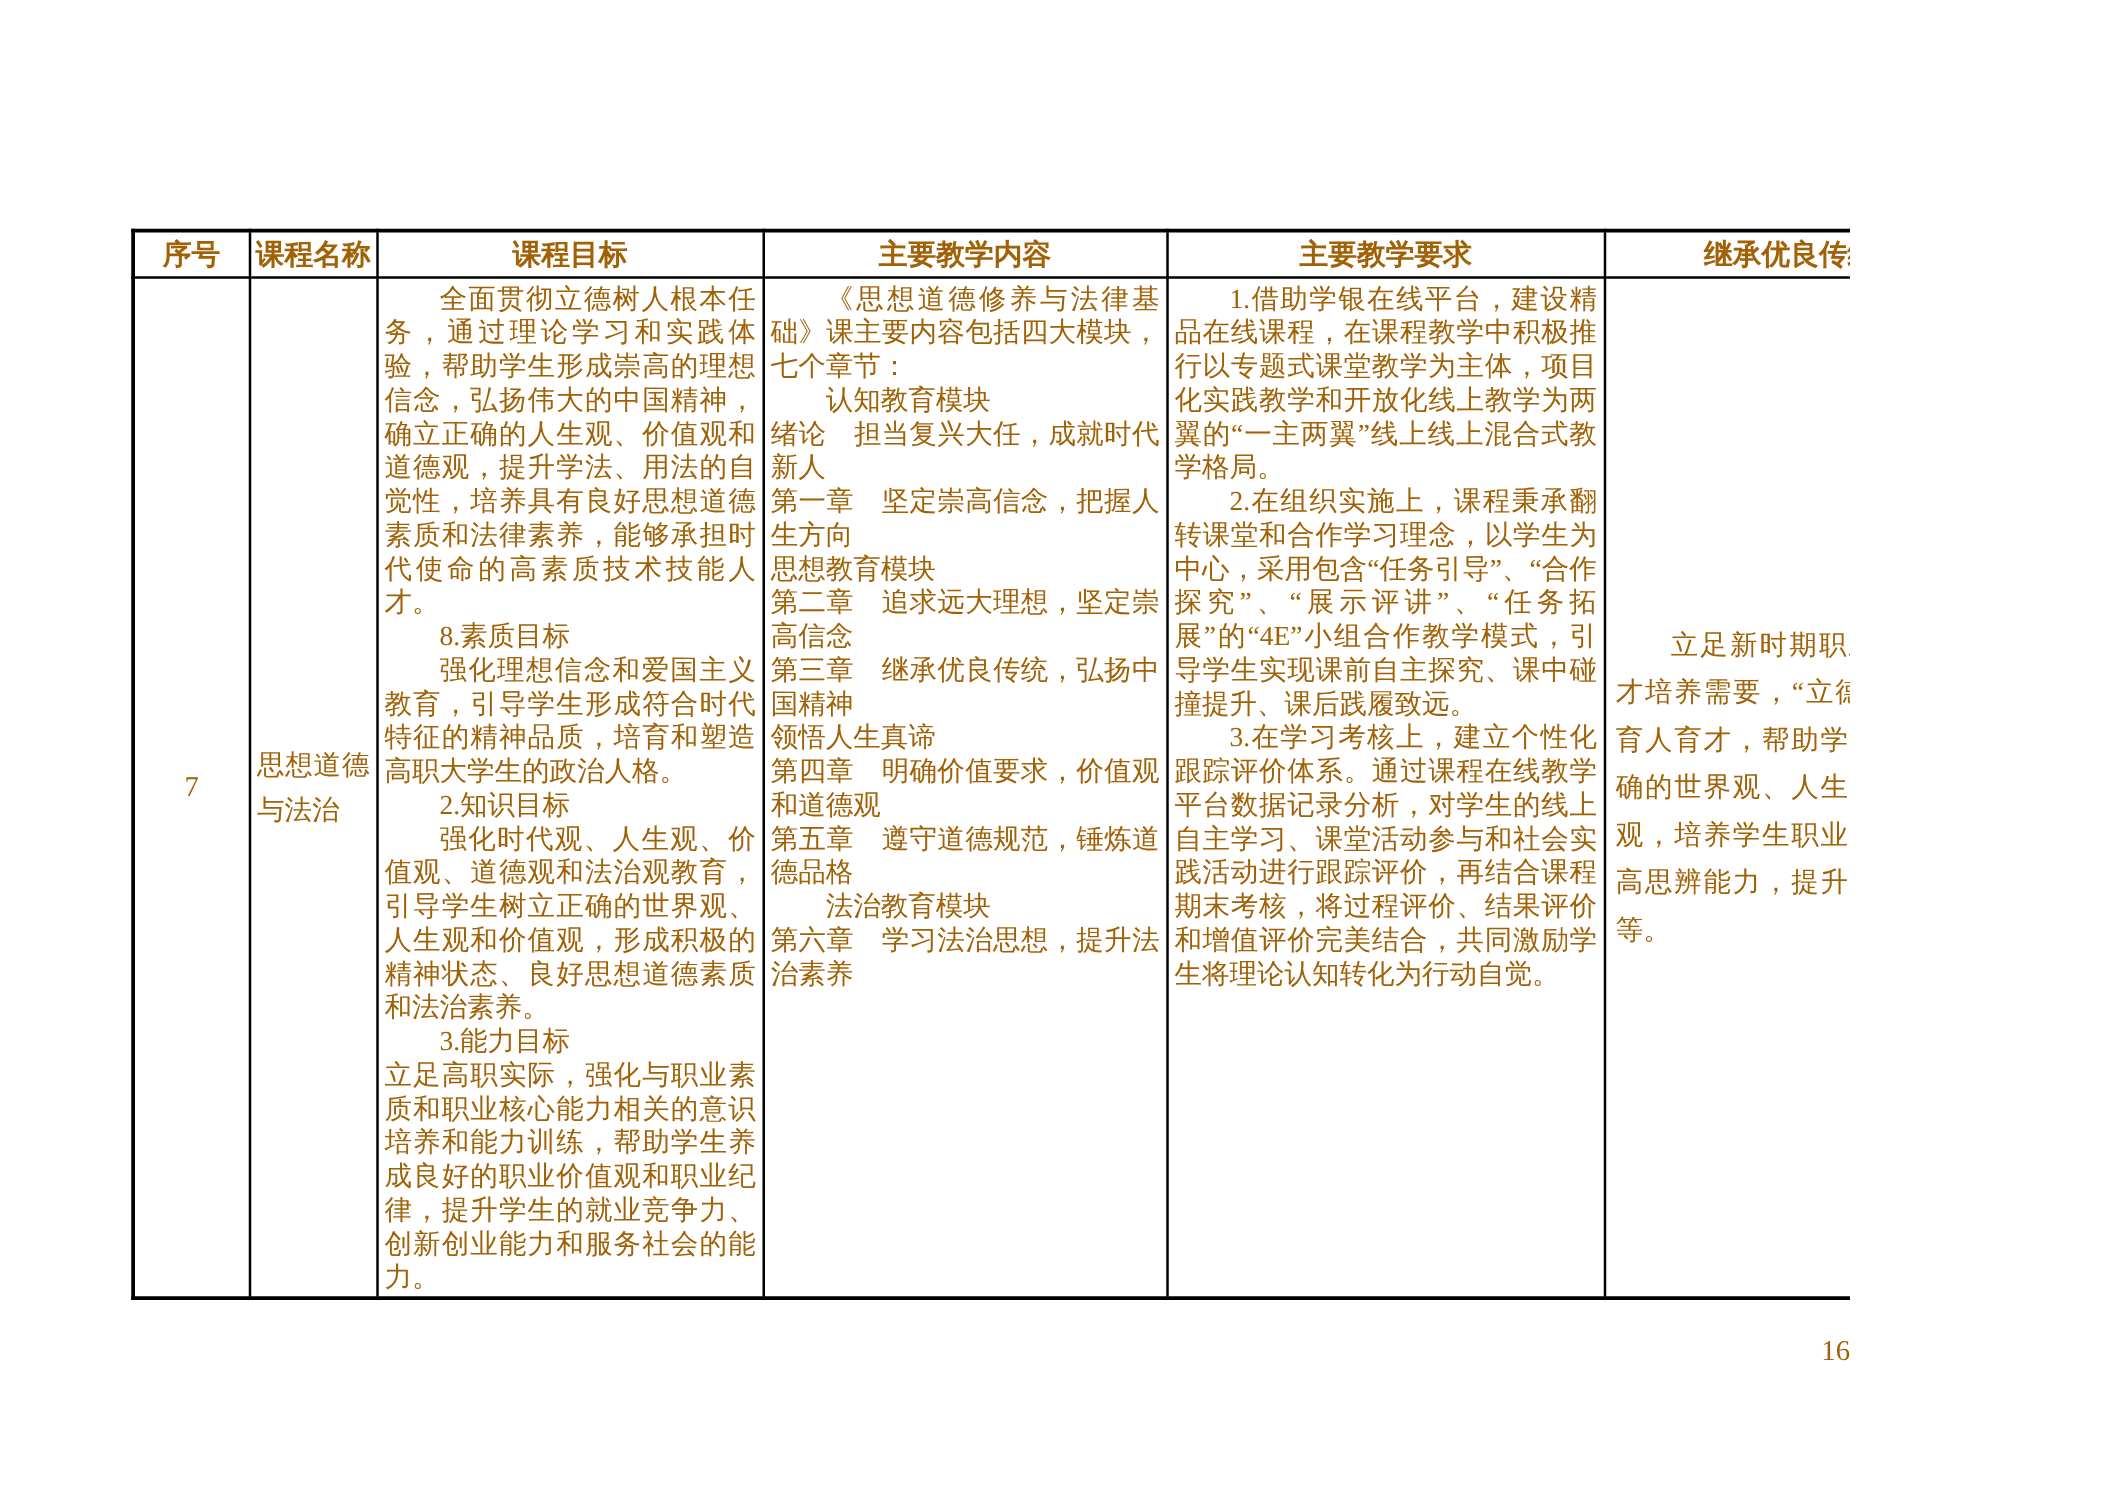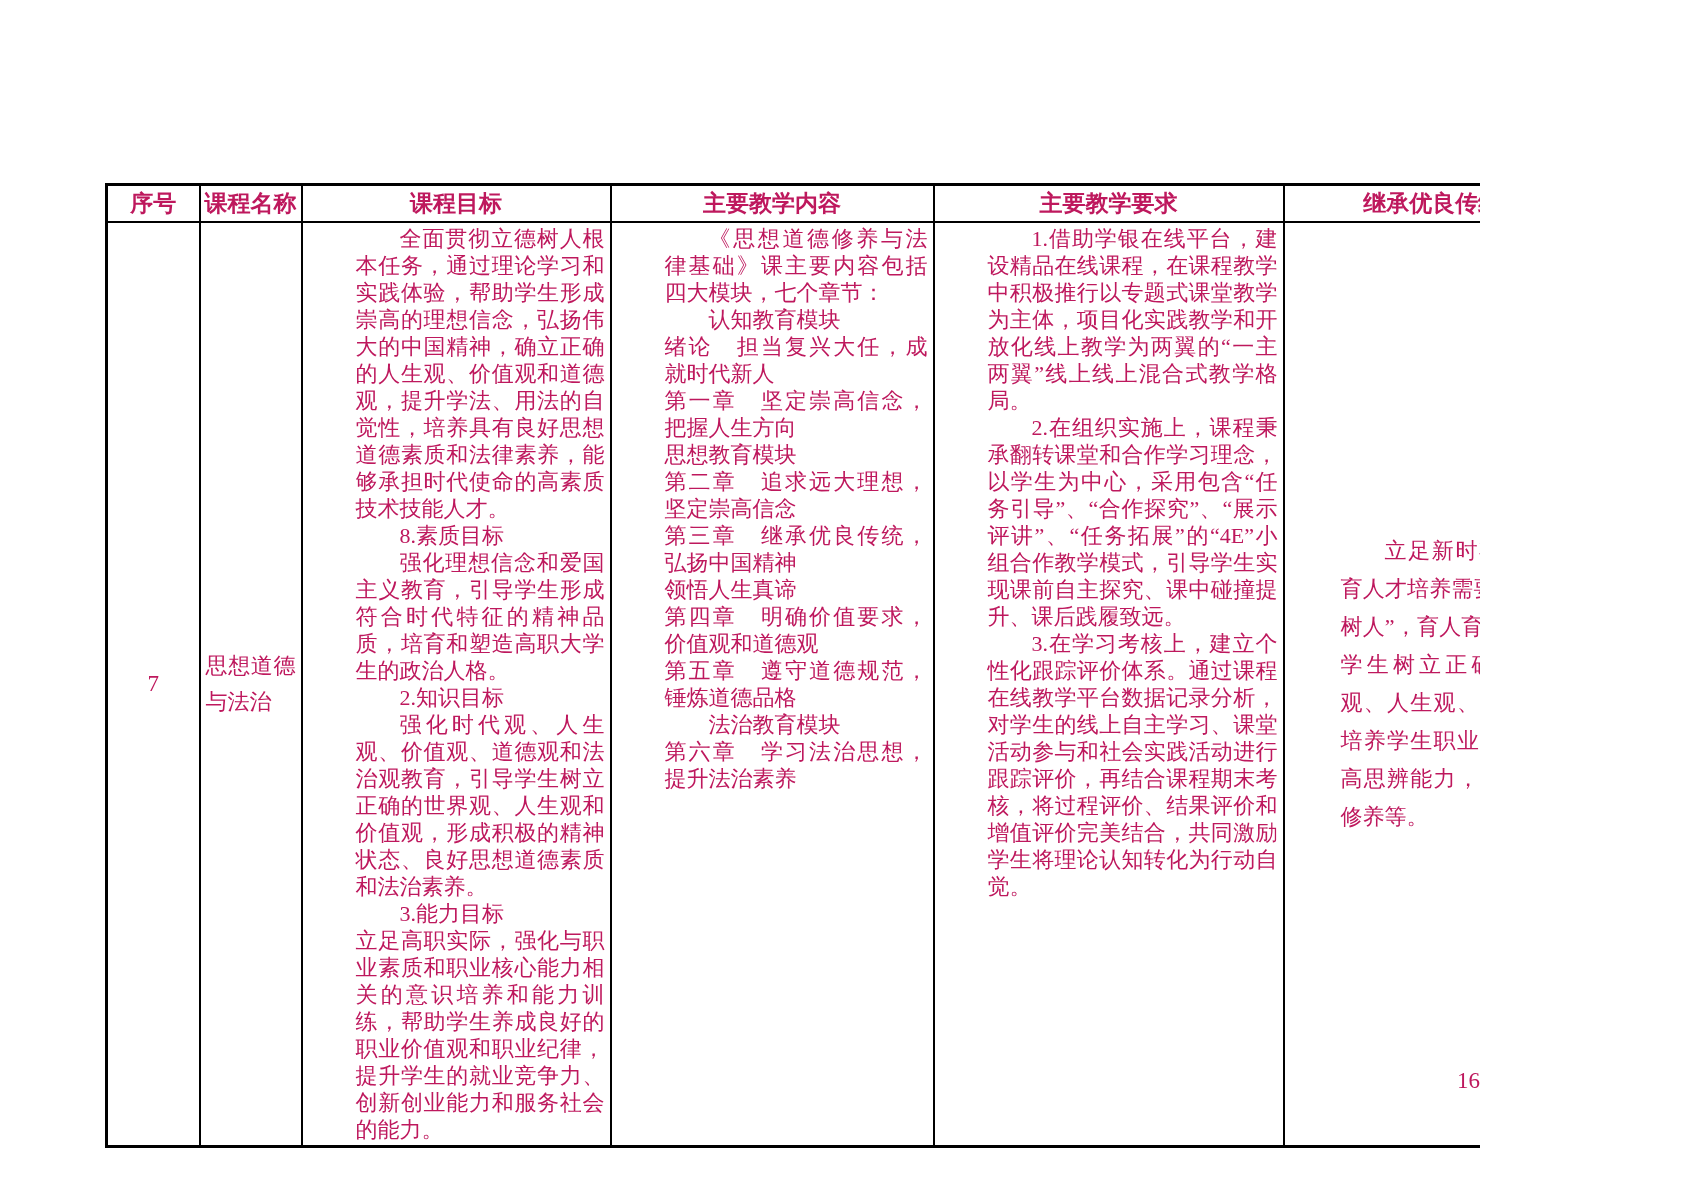--- a/index.html
+++ b/index.html
@@ -2,21 +2,21 @@
 <html><head>
 <meta charset="utf-8">
 <style>
   * { margin: 0; padding: 0; box-sizing: border-box; }
   html, body { background: #ffffff; }
   .page {
     position: relative;
     width: 1480px;
     height: 1191px;
     background: #ffffff;
-    color: #be185d;
+    color: #a16207;
     font-family: "Liberation Serif", "DejaVu Serif", serif;
     overflow: hidden;
   }
   table.course-table {
     position: absolute;
     left: 105px;
     top: 183px;
     width: 1475px;
     height: 800px;
     border-collapse: collapse;
@@ -53,21 +53,20 @@
     padding: 2px 5px;
   }
   td.cell-ideology {
     vertical-align: middle;
     padding: 2px 8px;
   }
   .para {
     text-align: justify;
     line-height: 27px;
     font-size: 22px;
-    margin-left: 48px;
   }
   .para.indent { text-indent: 2em; }
   td.cell-ideology .para { line-height: 38px; font-family: Liberation Serif, serif; }
   .page-number {
     position: absolute;
     top: 1068px;
     left: 0;
     width: 100%;
     text-align: right;
     font-size: 23px;

